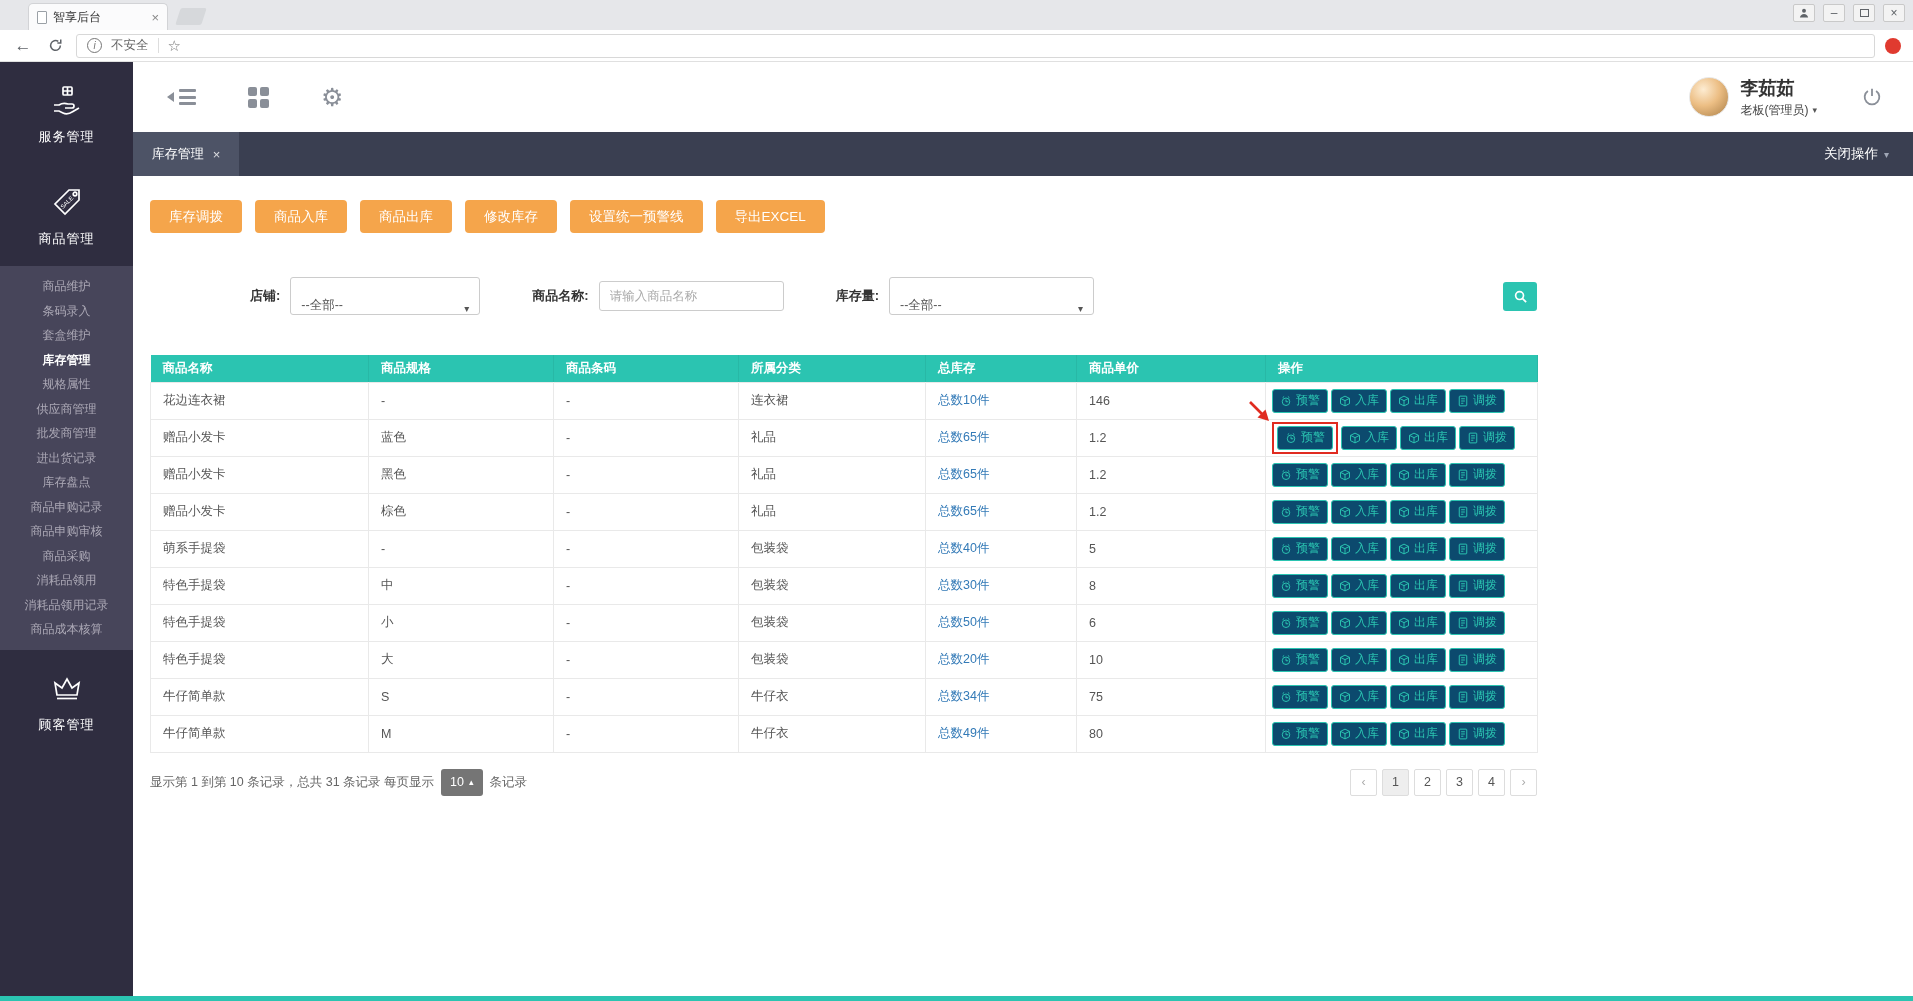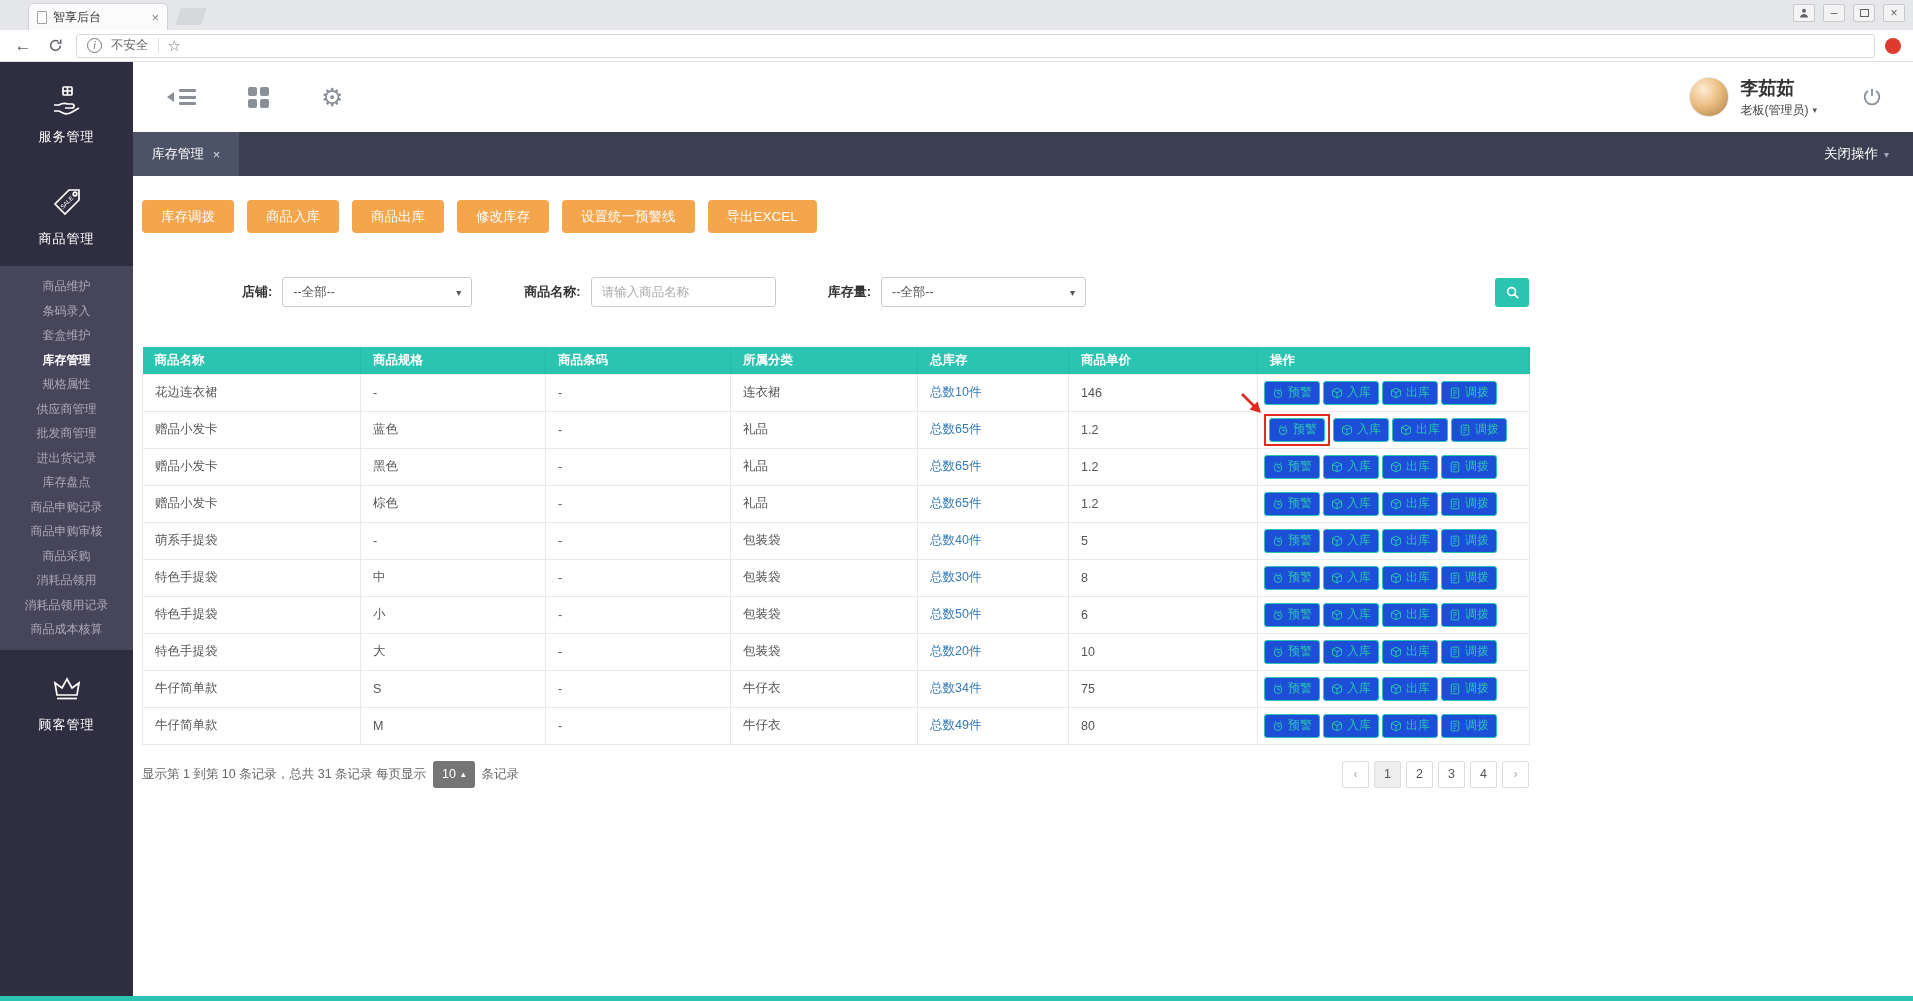--- a/index.html
+++ b/index.html
@@ -67,54 +67,54 @@
   .power{margin:0 30px 0 44px;cursor:pointer;}
   .power svg{width:22px;height:22px;display:block;}
 
   .tabbar{height:44px;background:var(--tabbar-bg);display:flex;align-items:center;flex:0 0 auto;}
   .app-tab{width:106px;height:44px;background:var(--tab-active-bg);color:#fff;font-size:13px;
     display:flex;align-items:center;justify-content:center;gap:9px;cursor:pointer;}
   .tab-x{opacity:.8;font-size:13px;cursor:pointer;}
   .close-ops{margin-left:auto;margin-right:24px;color:#fff;font-size:13.5px;display:flex;align-items:center;gap:6px;cursor:pointer;}
   .caret2{color:#9fa6b5;font-size:10px;}
 
-  .content{flex:1;padding:0 9px;overflow:hidden;}
+  .content{flex:1;padding:0 17px;overflow:hidden;}
   .content-inner{width:1387px;}
 
   .toolbar{margin-top:24px;display:flex;}
   .tb-btn{background:var(--orange);color:#fff;border:none;border-radius:4px;height:33px;padding:0 19px;
     font-size:13.5px;margin-right:13px;cursor:pointer;font-family:inherit;}
 
   .filters{margin-top:44px;display:flex;align-items:center;}
   .fgroup{display:flex;align-items:center;gap:10px;}
   .f1{margin-left:100px;}
   .fgroup + .fgroup{margin-left:52px;}
   .flabel{font-weight:bold;font-size:13px;color:#333;white-space:nowrap;}
-  .sel{height:30px;border:1px solid #ccc;border-radius:3px;background:#fff;display:flex;align-items:center;
+  .sel{height:38px;border:1px solid #ccc;border-radius:3px;background:#fff;display:flex;align-items:flex-end;
     justify-content:space-between;padding:0 10px;color:#555;font-size:12.5px;cursor:pointer;}
   .sel-shop{width:190px;}  .sel-stock{width:205px;}
   .sel .scaret{color:#555;font-size:10px;}
   .txt{height:30px;border:1px solid #ccc;border-radius:3px;padding:0 10px;font-size:12.5px;color:#701a75;
     font-family:inherit;outline:none;}
   .txt::placeholder{color:#aaa;}
   .txt-name{width:185px;}
   .txt-cat{width:225px;background:#ececec;border-color:#e2e2e2;cursor:pointer;}
   .txt-cat::placeholder{color:#999;}
   .search-btn{margin-left:auto;width:34px;height:29px;background:var(--accent);border:none;border-radius:3px;
     display:flex;align-items:center;justify-content:center;cursor:pointer;}
   .search-btn svg{width:15px;height:15px;display:block;}
 
   .grid{margin-top:40px;border-collapse:collapse;width:1387px;table-layout:fixed;}
   .grid thead th{background:var(--accent);color:#fff;font-size:12.5px;font-weight:bold;height:27px;
     text-align:left;padding:0 0 0 12px;border-right:1px solid rgba(0,0,0,.06);}
   .grid tbody td{height:37px;font-size:12.5px;color:#555;border:1px solid #e9e9e9;padding:0 0 0 12px;background:#fff;}
   .grid tbody td.actions{padding:0 0 0 6px;white-space:nowrap;}
   .stock-link{color:var(--link);text-decoration:none;cursor:pointer;}
   .act-btn{display:inline-flex;align-items:center;gap:4px;border:1px solid var(--accent);color:var(--accent);
-    background:#1d4ed8;border-radius:3px;height:24px;padding:0 7px;font-size:12px;margin-right:3px;cursor:pointer;
+    background:#0c4a6e;border-radius:3px;height:24px;padding:0 7px;font-size:12px;margin-right:3px;cursor:pointer;
     font-family:inherit;vertical-align:middle;}
   .act-ic{display:inline-flex;}
   .act-ic svg{width:12px;height:12px;display:block;}
   .red-box{position:relative;display:inline-block;border:2px solid var(--danger);padding:2px 3px;margin-right:3px;vertical-align:middle;}
   .red-box .act-btn{margin-right:0;}
   .red-arrow{position:absolute;left:-27px;top:-25px;width:28px;height:28px;pointer-events:none;}
 
   .table-footer{width:1387px;margin-top:16px;display:flex;align-items:flex-start;justify-content:space-between;
     font-size:12.5px;color:#666;}
   .summary{display:flex;align-items:center;gap:7px;}

